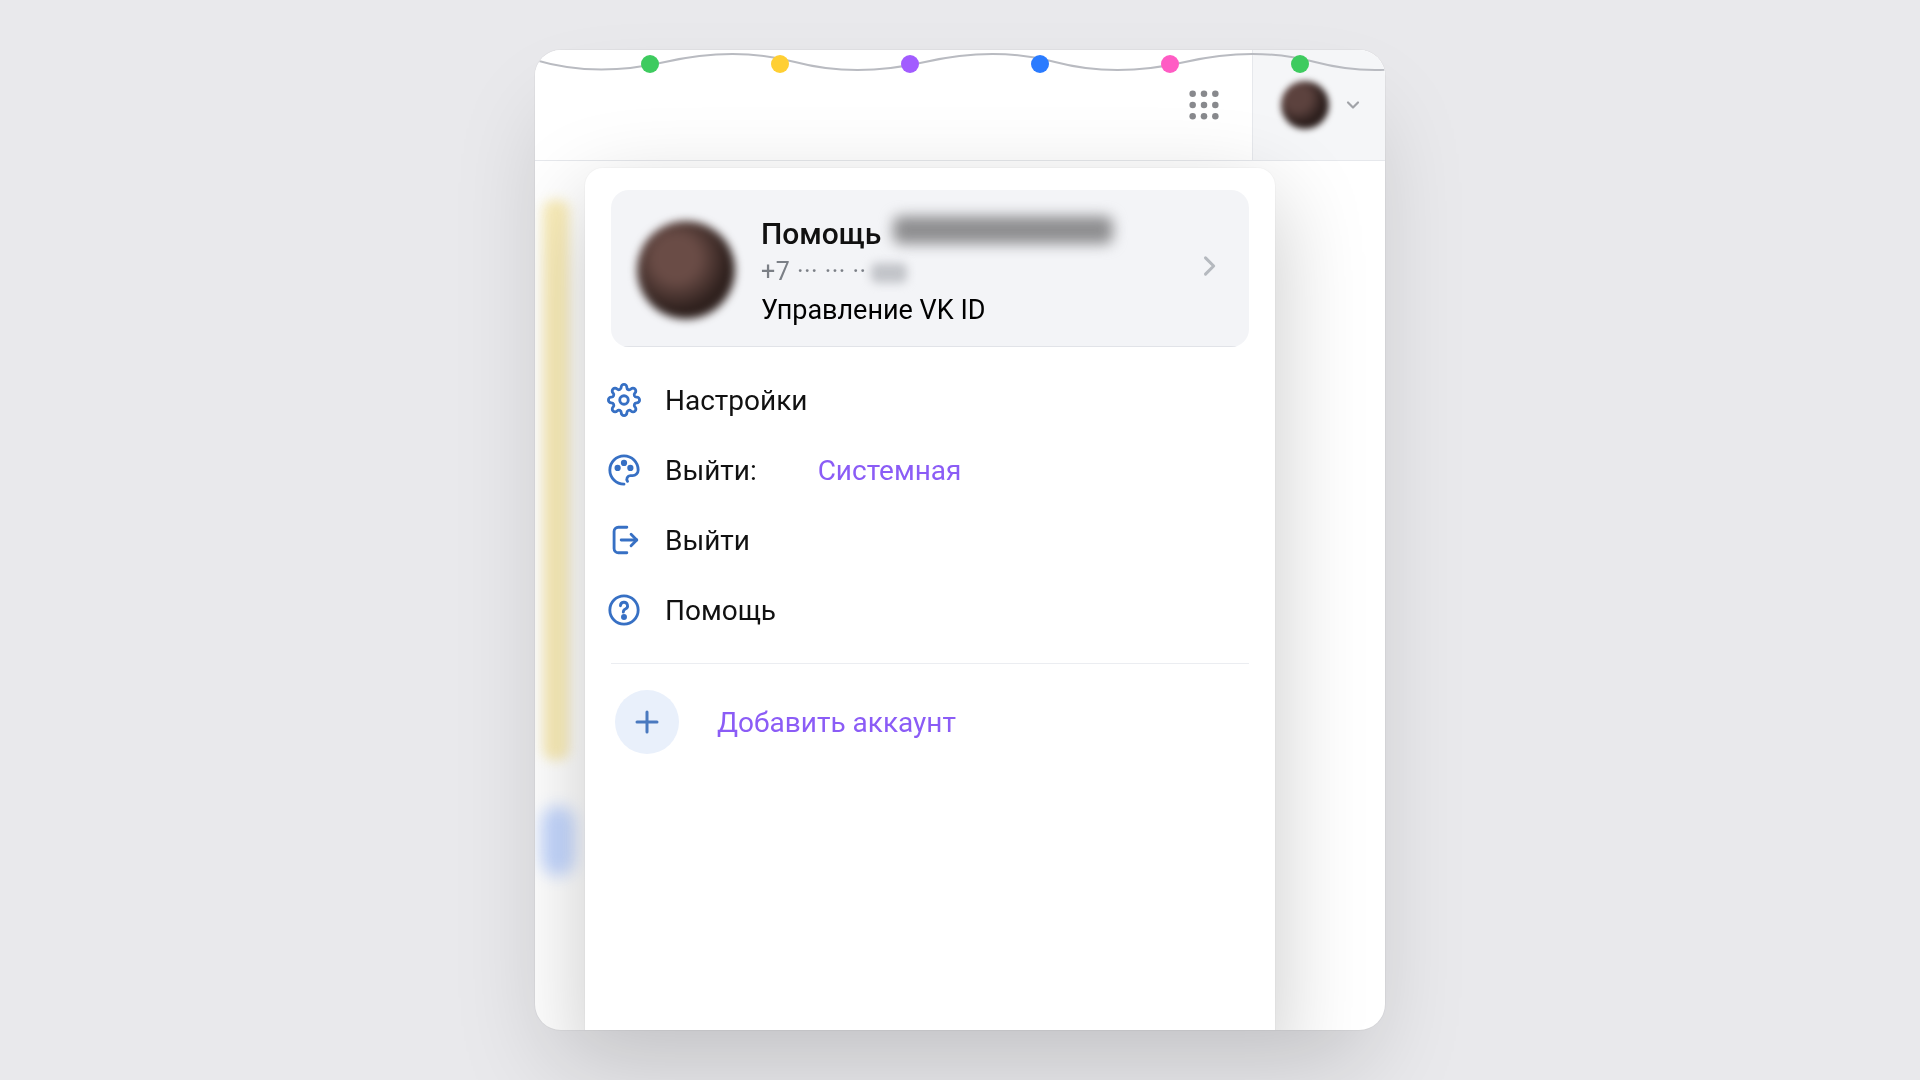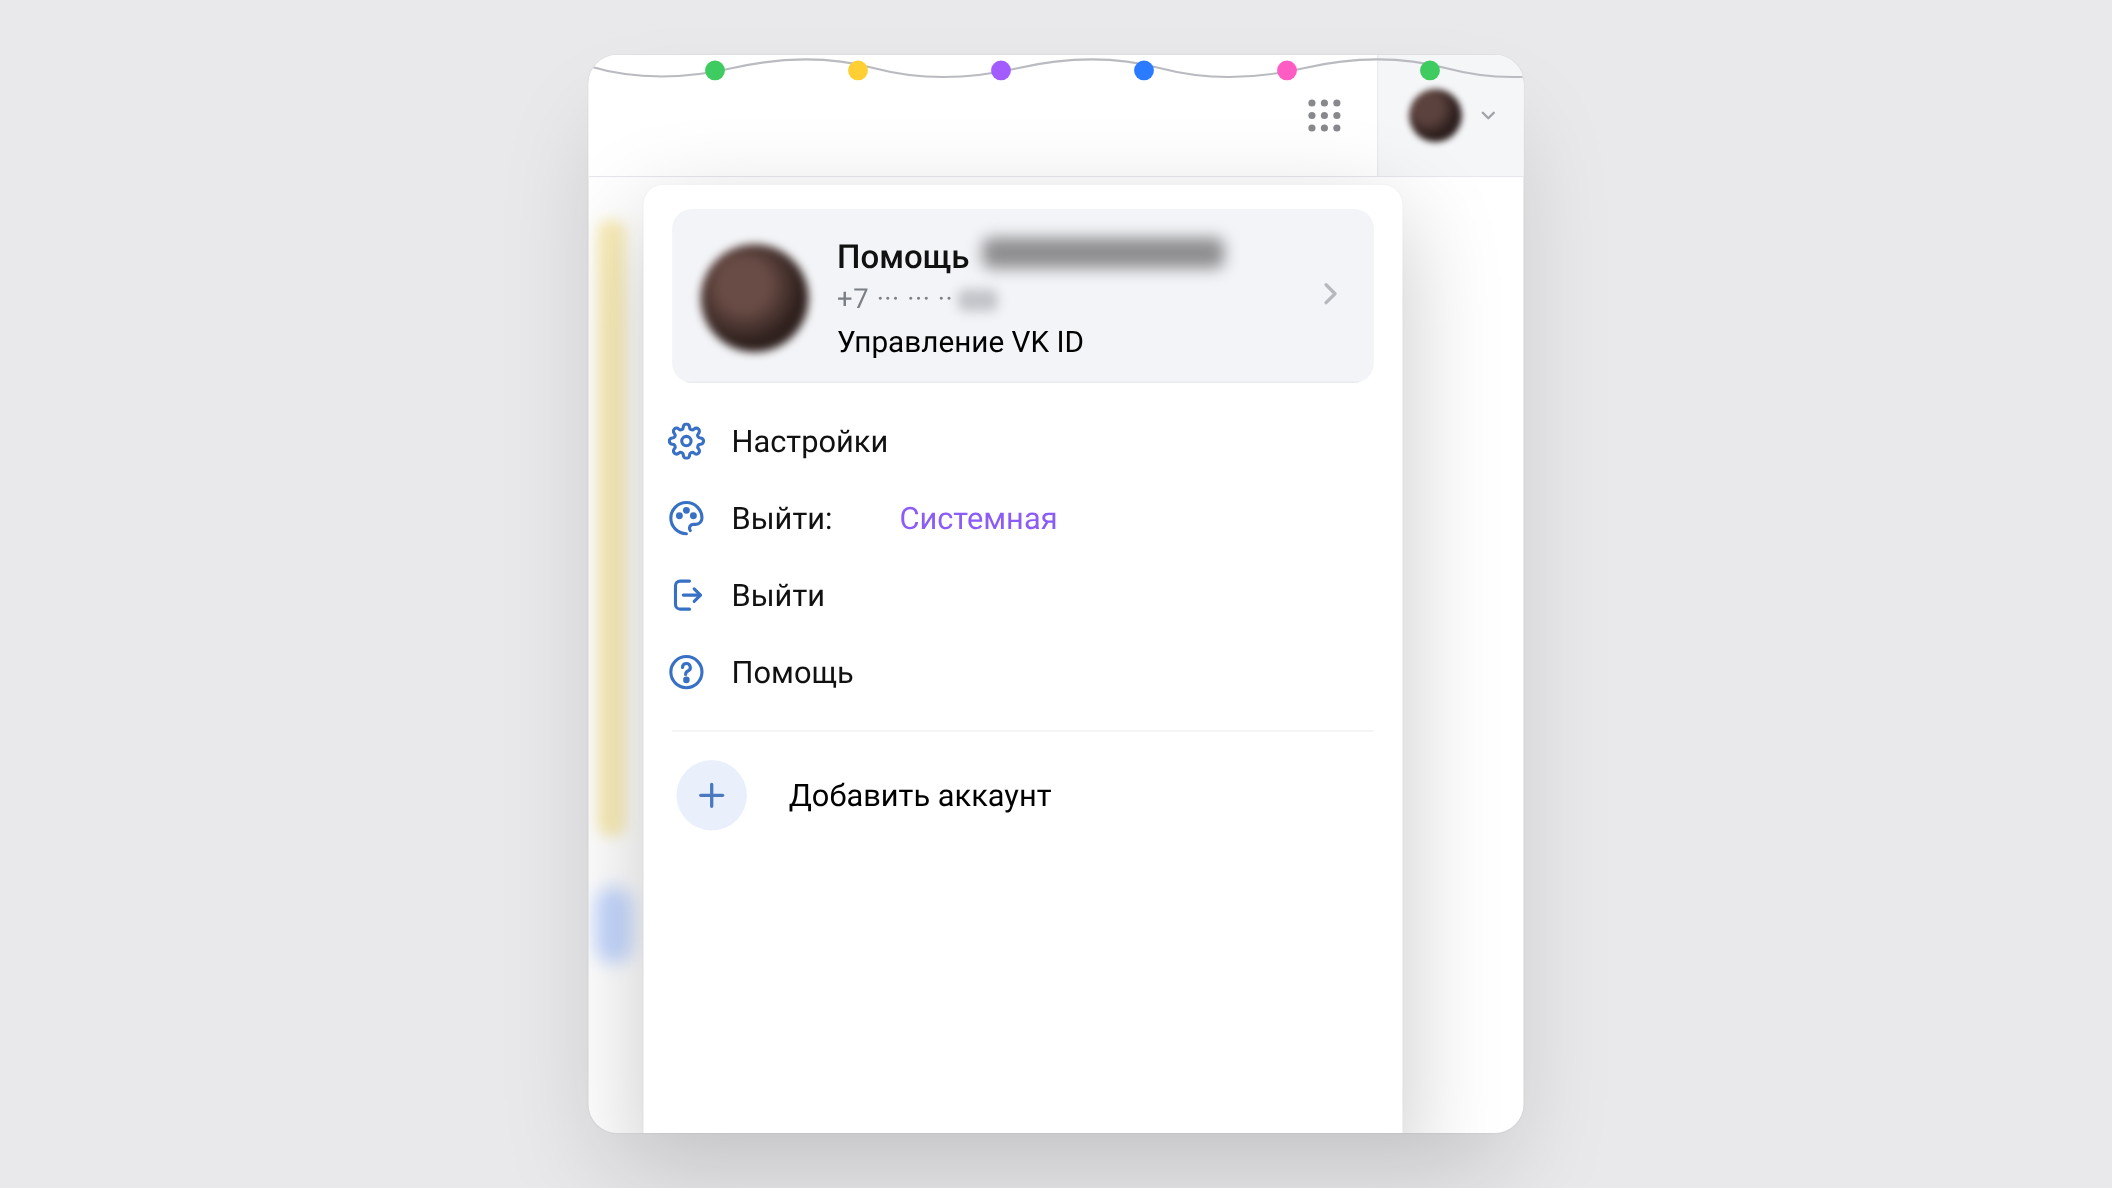--- a/index.html
+++ b/index.html
@@ -125,21 +125,21 @@
 
   .addrow{
     display:flex;align-items:center;gap:38px;
     padding:26px 30px 0;
   }
   .plusbtn{
     width:64px;height:64px;border-radius:50%;
     background:#e9f0fb;display:flex;align-items:center;justify-content:center;
   }
   .plusbtn svg{width:30px;height:30px;}
-  .addlabel{font-size:28px;color:#000000;}
+  .addlabel{font-size:28px;color:#8b5cf6;}
 </style>
 </head>
 <body>
 
 <div class="shot">
 
   <div class="bg-hint1"></div>
   <div class="bg-hint2"></div>
 
   <div class="topbar">

